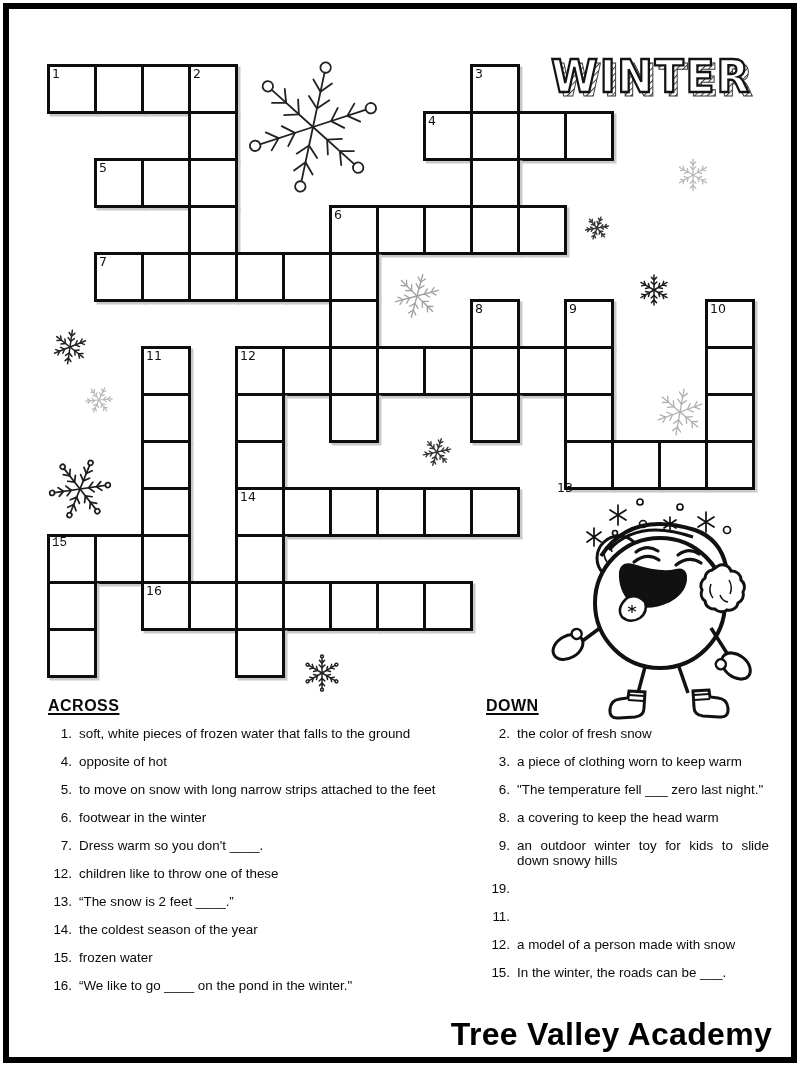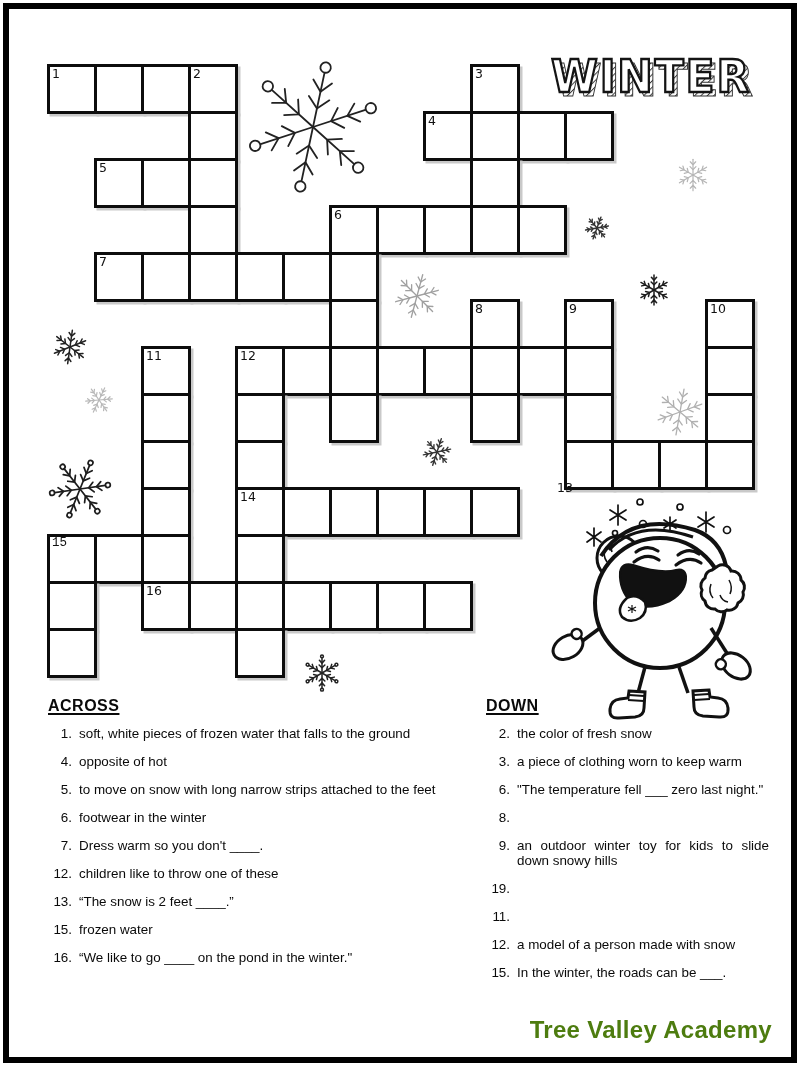--- a/index.html
+++ b/index.html
@@ -34,21 +34,21 @@
     font-size:16px;font-weight:bold;margin:0 0 11px 0;letter-spacing:.5px;
     text-decoration:underline;text-decoration-thickness:2px;text-underline-offset:2px;
   }
   .clue{display:flex;margin-bottom:13px;font-size:13.4px;line-height:15px;}
   .clue .num{flex:none;width:24px;text-align:right;margin-right:7px;}
   #across .txt{width:374px;}
   #down .txt{width:252px;text-align:justify;}
   
   .brand{
     position:absolute;top:1016px;right:28px;z-index:2;
-    font-size:24px;font-weight:bold;color:#4d7c0f;letter-spacing:.3px;
+    font-size:32px;font-weight:bold;color:#000000;letter-spacing:.3px;
   }
 </style>
 </head>
 <body>
 
 <div class="page-border"></div>
 
 <div id="grid">
     <div class="cell" style="left: 47px; top: 64px;"></div>
     <div class="cell" style="left: 94px; top: 64px;"></div>
@@ -282,20 +282,24 @@
       </div>
       <div class="clue">
         <span class="num">12.</span>
         <span class="txt">children like to throw one of these</span>
       </div>
       <div class="clue">
         <span class="num">13.</span>
         <span class="txt">“The snow is 2 feet ____.”</span>
       </div>
       <div class="clue">
+        <span class="num">14.</span>
+        <span class="txt">the coldest season of the year</span>
+      </div>
+      <div class="clue">
         <span class="num">15.</span>
         <span class="txt">frozen water</span>
       </div>
       <div class="clue">
         <span class="num">16.</span>
         <span class="txt">“We like to go ____ on the pond in the winter."</span>
       </div>
     </div>
 </div>
 
@@ -309,20 +313,21 @@
       <div class="clue">
         <span class="num">3.</span>
         <span class="txt">a piece of clothing worn to keep warm</span>
       </div>
       <div class="clue">
         <span class="num">6.</span>
         <span class="txt">"The temperature fell ___ zero last night."</span>
       </div>
       <div class="clue">
         <span class="num">8.</span>
+        <span class="txt">a covering to keep the head warm</span>
       </div>
       <div class="clue">
         <span class="num">9.</span>
         <span class="txt">an outdoor winter toy for kids to slide down snowy hills</span>
       </div>
       <div class="clue">
         <span class="num">19.</span>
       </div>
       <div class="clue">
         <span class="num">11.</span>

